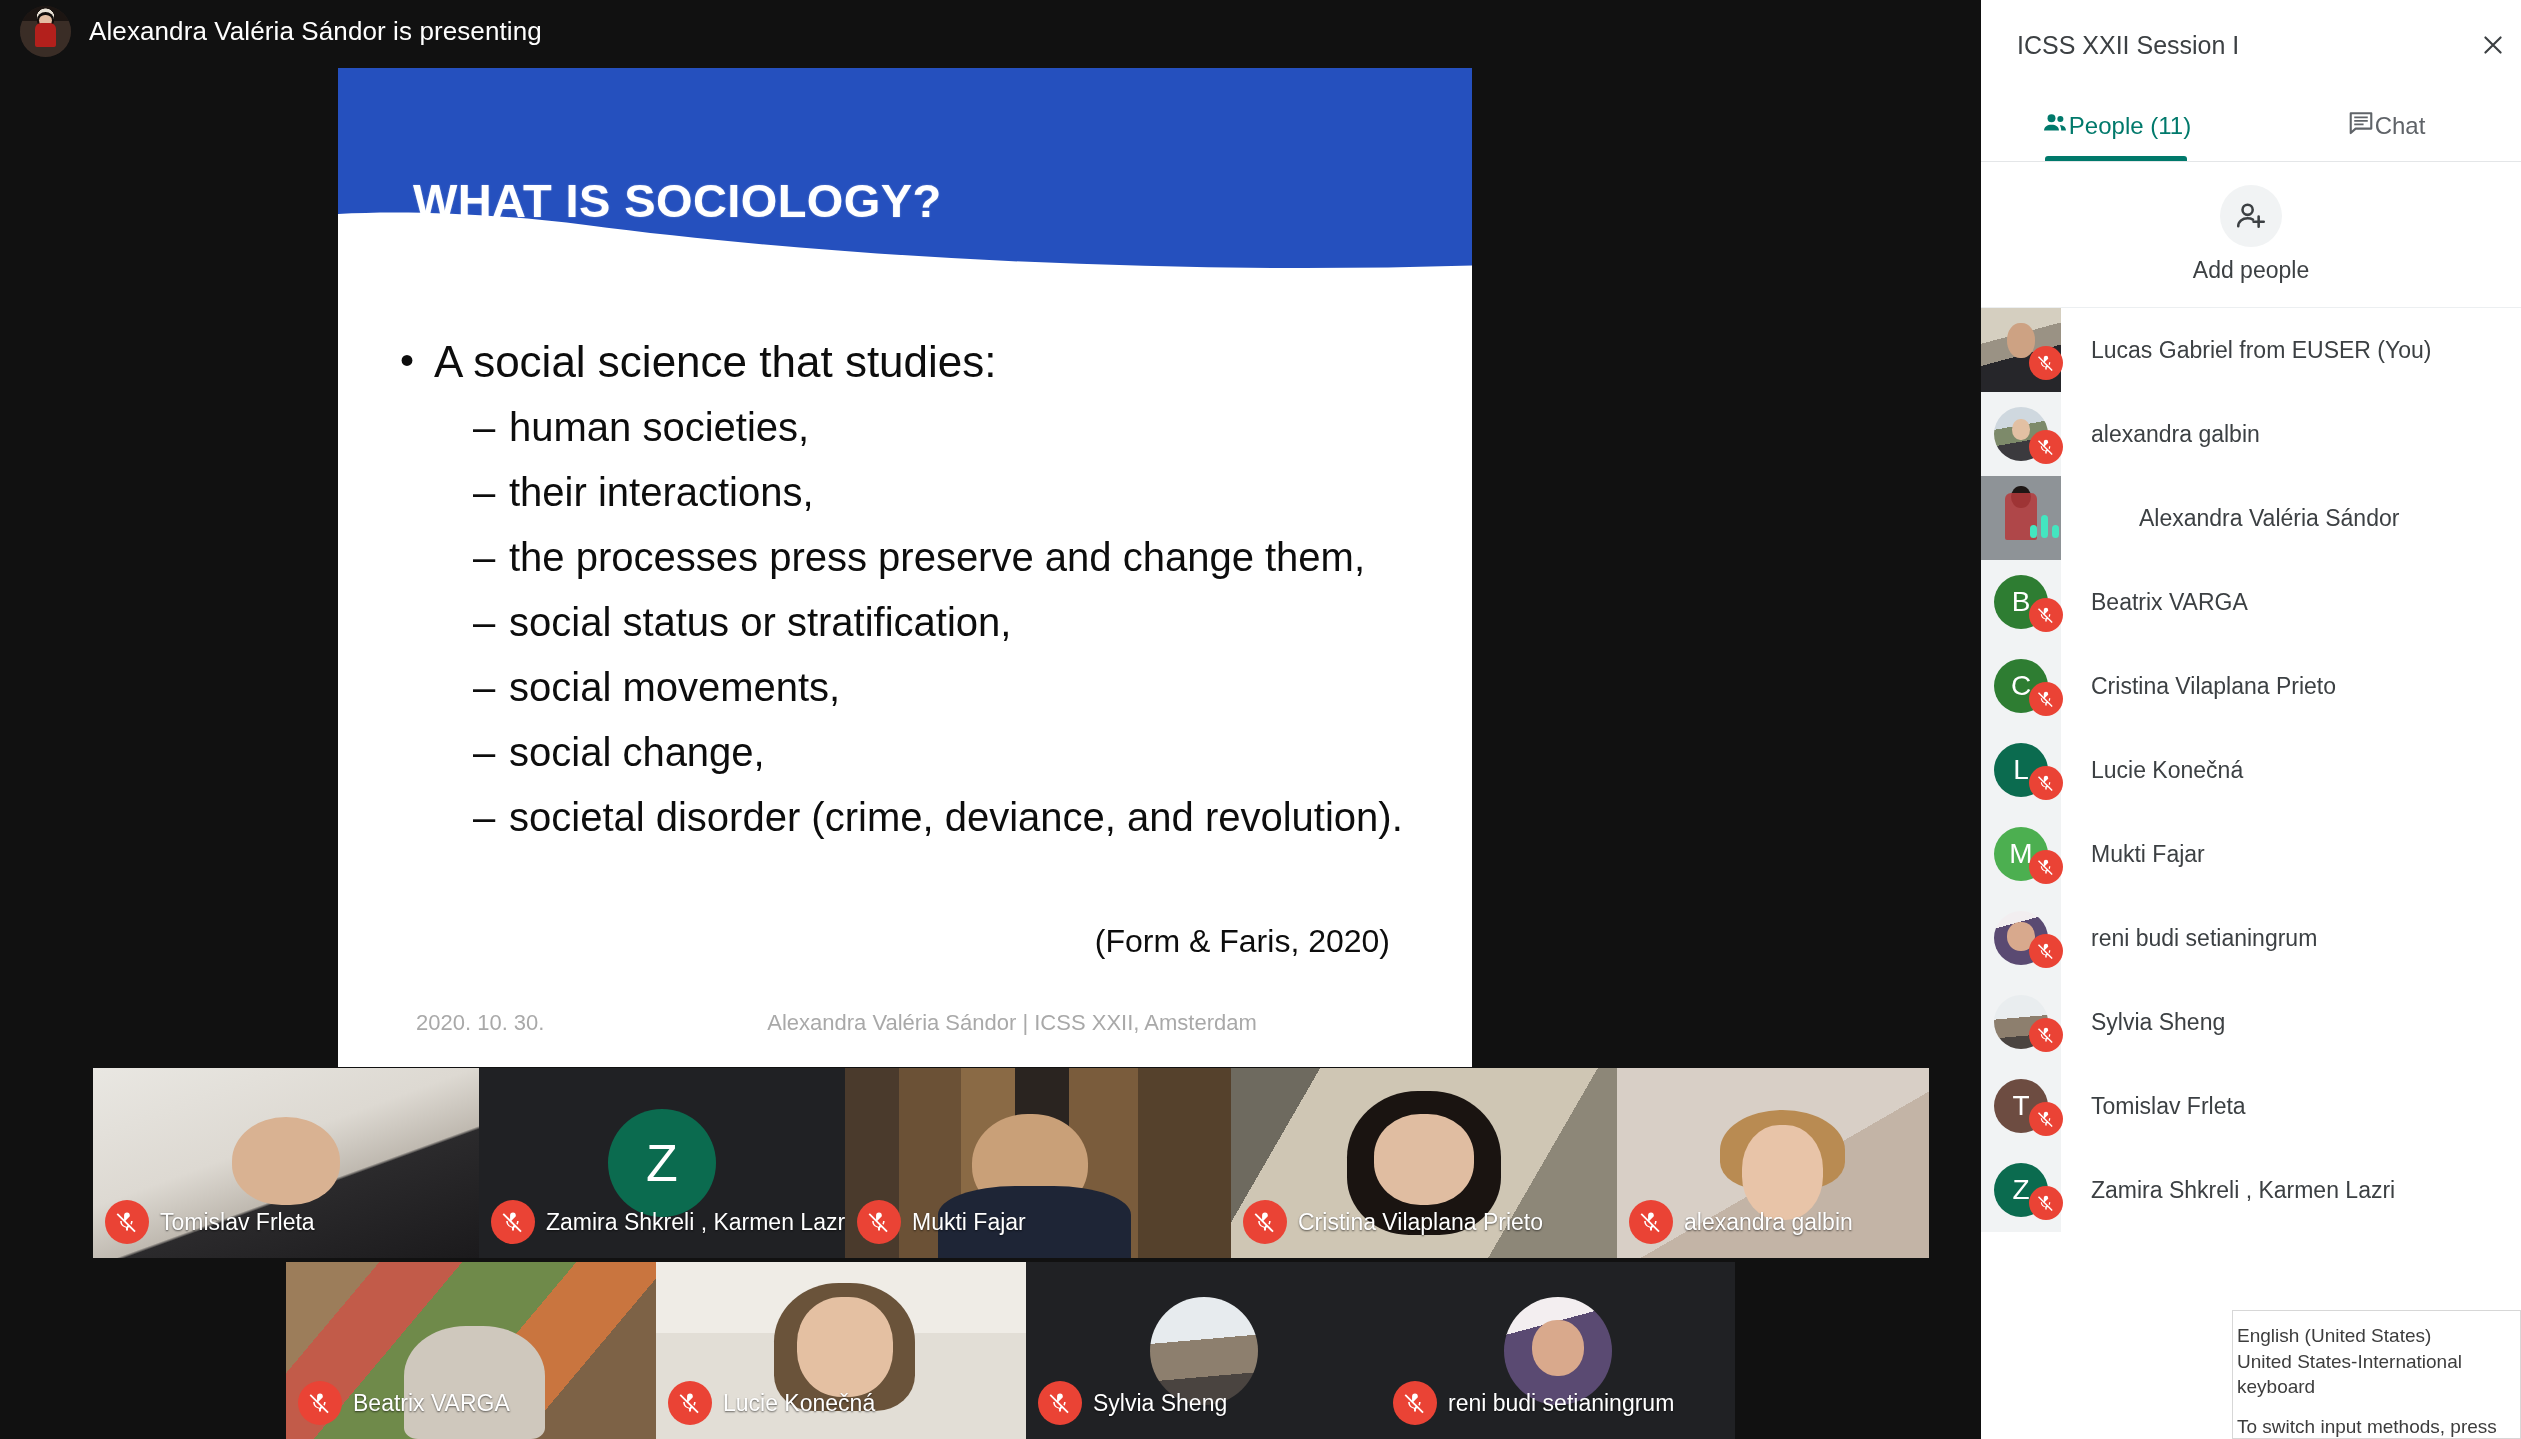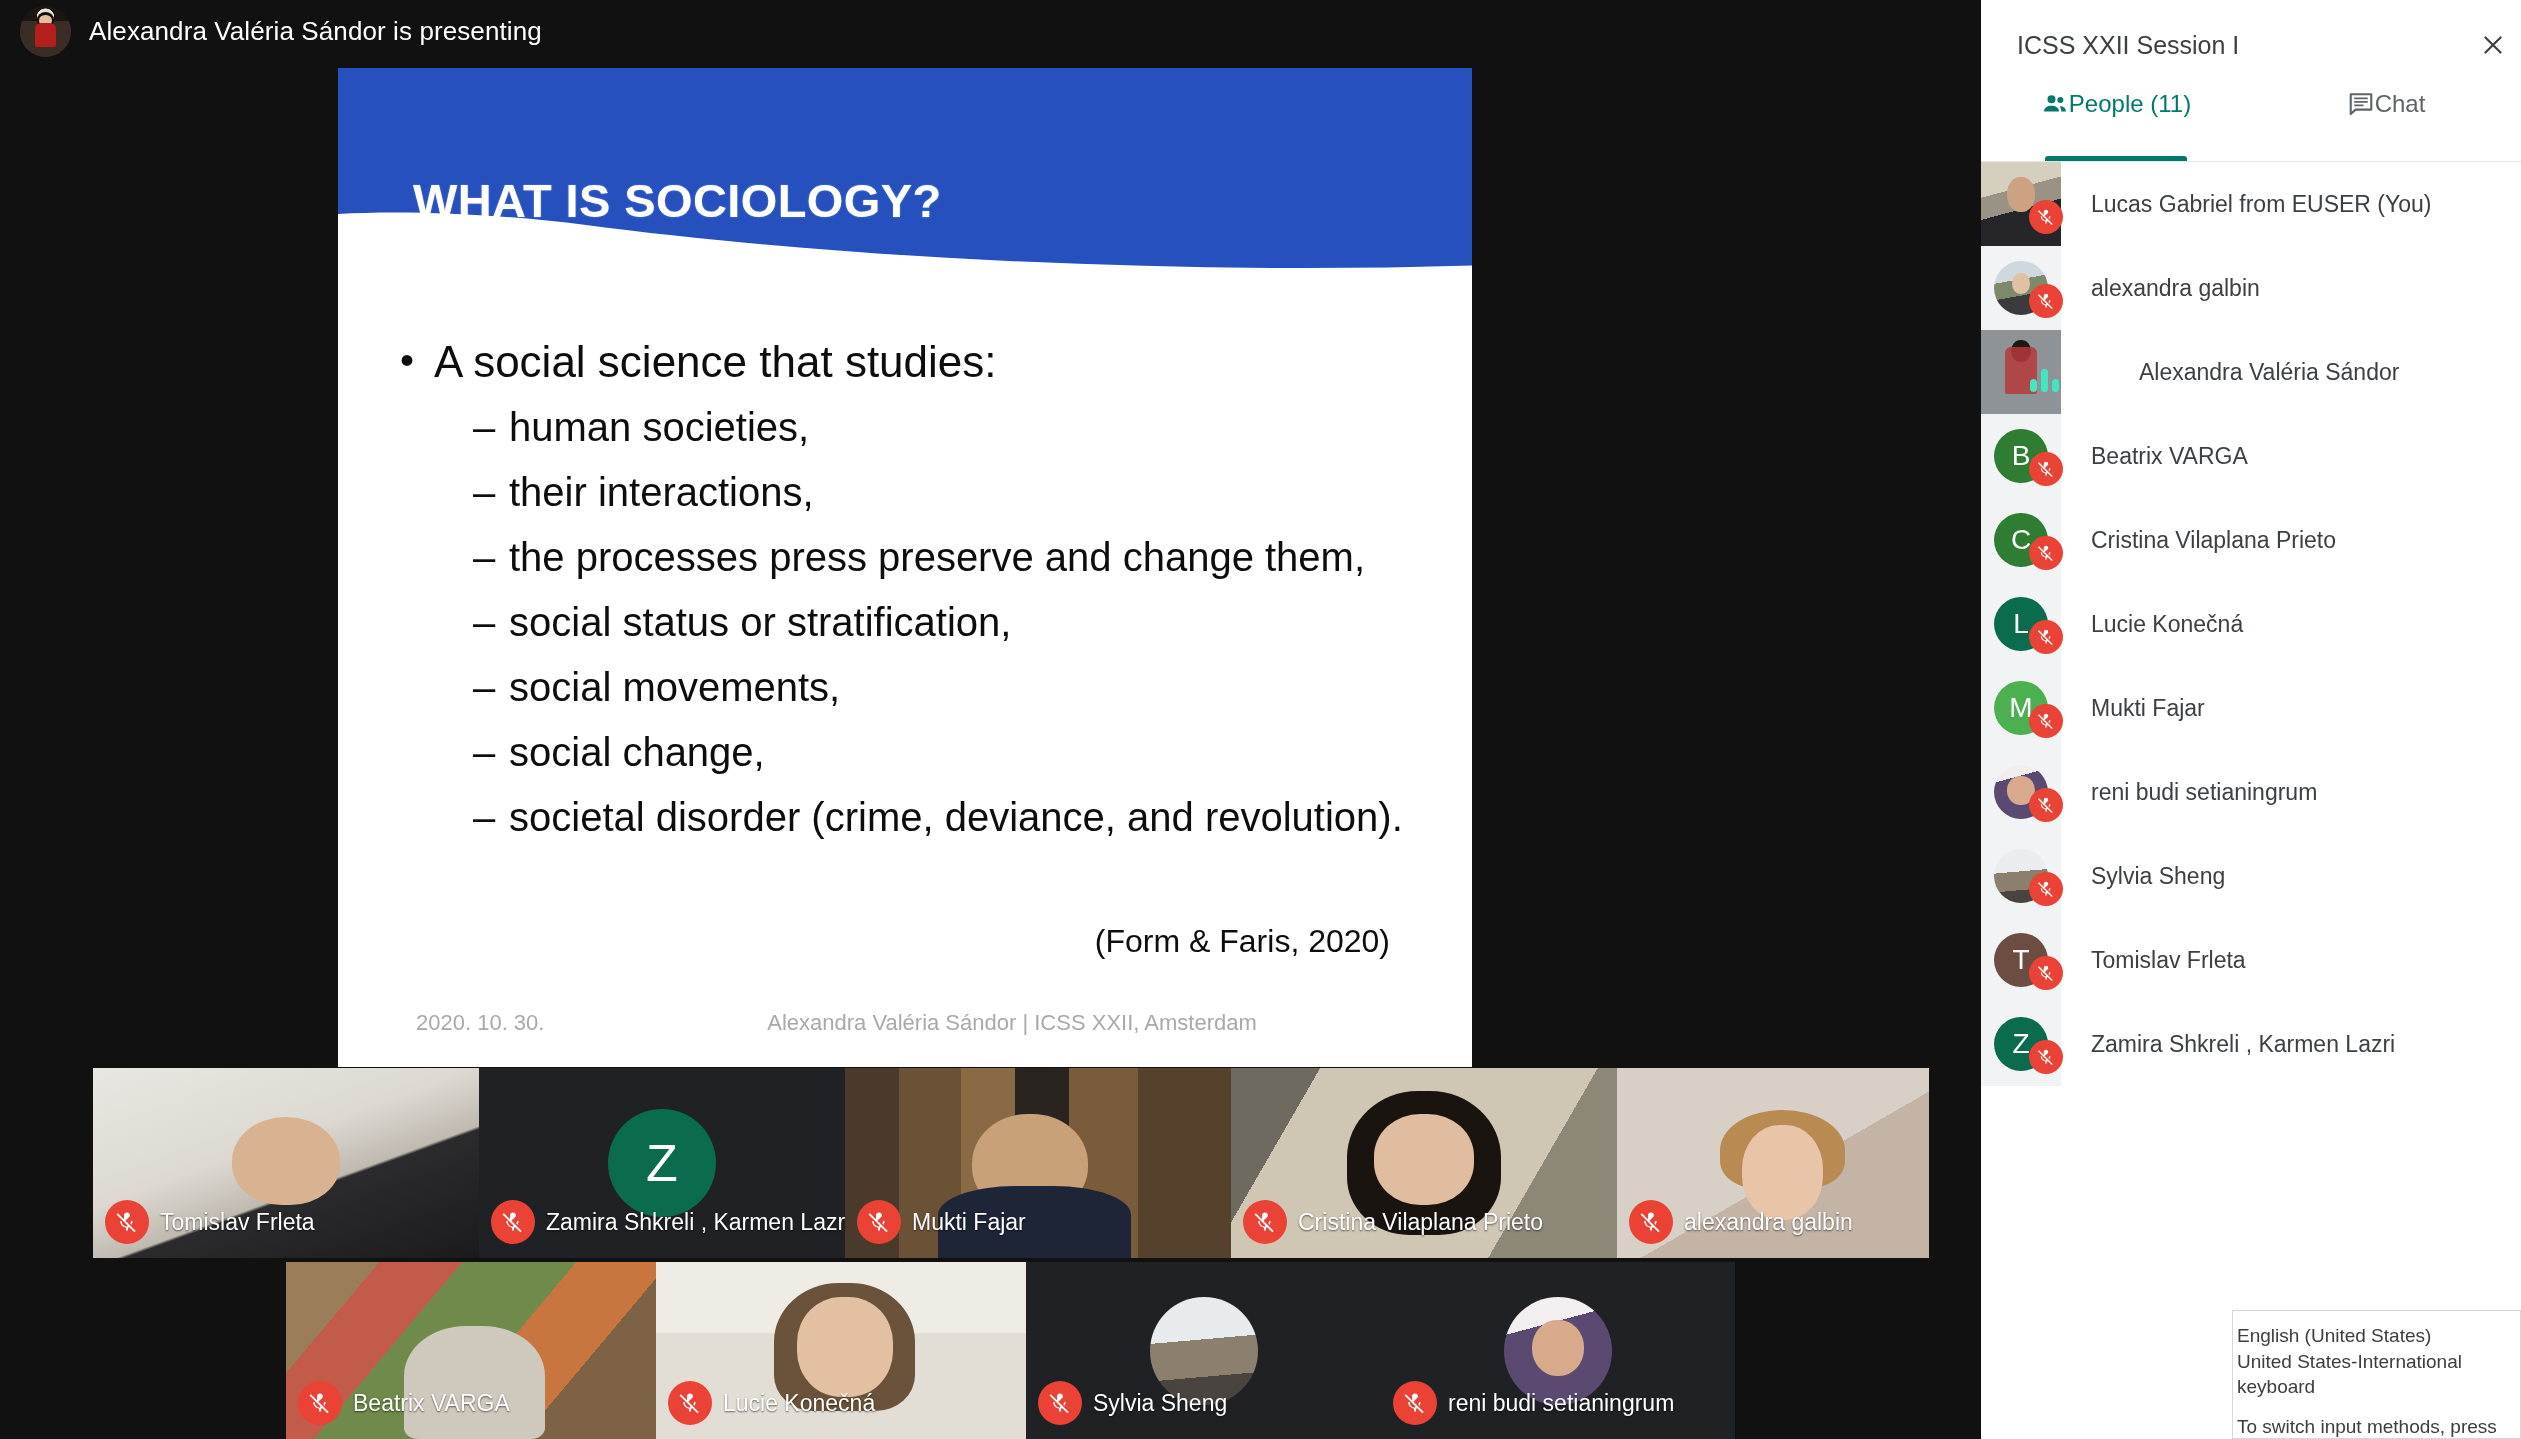--- a/index.html
+++ b/index.html
@@ -206,21 +206,21 @@
     display: flex; align-items: center; justify-content: center;
     color: #3c4043;
   }
   #panel-close svg { width: 26px; height: 26px; }
   #panel-tabs {
     display: flex; height: 72px;
     border-bottom: 1px solid #e4e6e8;
   }
   .tab {
     flex: 1 1 50%;
-    display: flex; align-items: flex-start; justify-content: center;
+    display: flex; align-items: center; justify-content: center;
     position: relative;
     color: #5f6368; font-size: 24px;
   }
   .tab svg { width: 28px; height: 28px; }
   .tab.active { color: #00796b; }
   .tab.active::after {
     content: ""; position: absolute; bottom: 0;
     left: 50%; transform: translateX(-50%);
     width: 142px; height: 5px; background: #00796b;
     border-radius: 3px 3px 0 0;
@@ -546,20 +546,30 @@
         <span>
           <svg viewBox="0 0 24 24" fill="none" stroke="currentColor" stroke-width="1.8" stroke-linejoin="round">
             <path d="M3.2 3.6h17.6v13.2H7.4L3.2 20.6z"></path>
             <path d="M6.2 7.2h11.6M6.2 10.2h11.6M6.2 13.2h8" stroke-width="1.5"></path>
           </svg>
         </span>
         <span>Chat</span>
       </div>
     </div>
 
+    <div id="add-people">
+      <div id="add-people-icon">
+        <svg viewBox="0 0 24 24" fill="none" stroke="#3c4043" stroke-width="1.8" stroke-linecap="round">
+          <circle cx="9.6" cy="7.6" r="3.6"></circle>
+          <path d="M3 19.2c0-3.4 2.9-5.6 6.6-5.6 1.4 0 2.7.3 3.8.9"></path>
+          <path d="M17.4 12.4v7.2M13.8 16h7.2"></path>
+        </svg>
+      </div>
+      <div id="add-people-label">Add people</div>
+    </div>
 
     <div id="people-list">
         <div class="person-row">
           <div class="person-thumb">
             <div class="sq ps-lucas"></div>
             <div class="person-mic">
               <svg viewBox="0 0 24 24" fill="#fff" aria-hidden="true">
                 <path d="M12 3.2a2.7 2.7 0 0 0-2.7 2.7v5.2c0 .3 0 .6.1.9l5.2-5.2V5.9A2.7 2.7 0 0 0 12 3.2z"></path>
                 <path d="M17.2 11.1h-1.5c0 .9-.2 1.7-.6 2.4l1.1 1.1c.6-1 1-2.2 1-3.5z"></path>
                 <path d="M12 16.3c-2.6 0-4.8-2.1-4.8-4.8v-.4H5.7c0 3.1 2.4 5.7 5.4 6.1v2.6h1.8v-2.6c.8-.1 1.6-.4 2.3-.8l-1.3-1.3c-.6.2-1.2.2-1.9.2z"></path>

